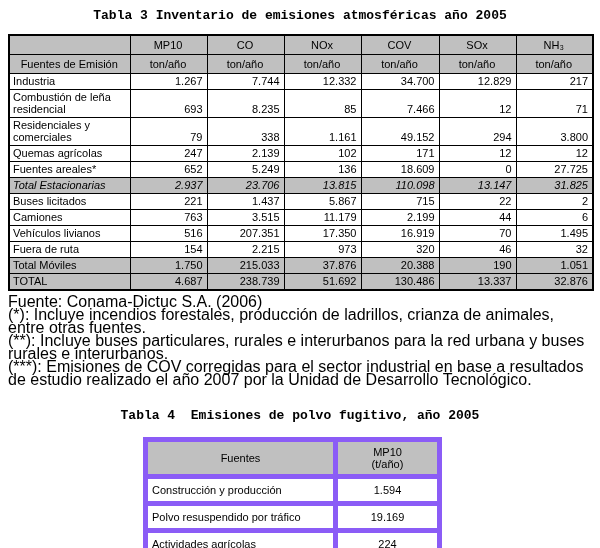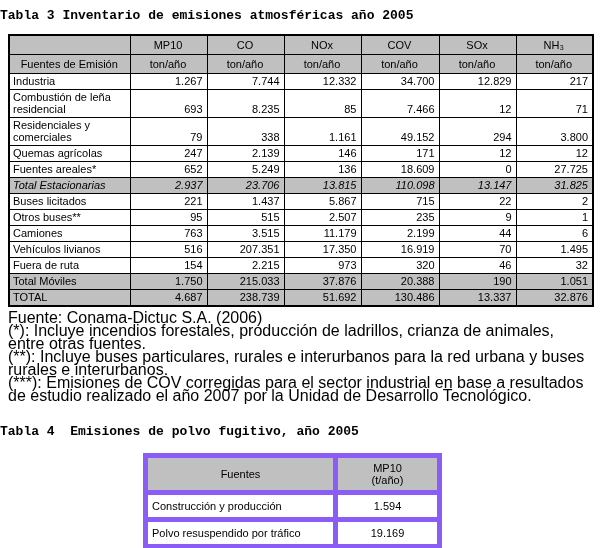--- a/index.html
+++ b/index.html
@@ -4,21 +4,21 @@
 <style>
   html,body{margin:0;padding:0;}
   body{
     width:600px;height:548px;background:#ffffff;color:#000;
     font-family:"Liberation Sans",sans-serif;
     -webkit-font-smoothing:antialiased;
     position:relative;overflow:hidden;
   }
   .doc-title{
     font-family:"Liberation Mono","DejaVu Sans Mono",monospace;
-    font-weight:bold;font-size:13px;text-align:left;
+    font-weight:bold;font-size:13px;text-align:center;
     white-space:pre;letter-spacing:0px;
   }
   #title3{padding-top:8px;margin-bottom:11px;}
   #title4{margin-top:22px;margin-bottom:14px;}
 
   table{border-collapse:collapse;table-layout:fixed;}
   #table3{
     width:584px;margin-left:8px;
     font-size:11px;line-height:12px;
   }
@@ -118,21 +118,21 @@
       <td class="num">338</td>
       <td class="num">1.161</td>
       <td class="num">49.152</td>
       <td class="num">294</td>
       <td class="num">3.800</td>
     </tr>
     <tr>
       <td class="lbl">Quemas agrícolas</td>
       <td class="num">247</td>
       <td class="num">2.139</td>
-      <td class="num">146</td>
+      <td class="num">102</td>
       <td class="num">171</td>
       <td class="num">12</td>
       <td class="num">12</td>
     </tr>
     <tr>
       <td class="lbl">Fuentes areales*</td>
       <td class="num">652</td>
       <td class="num">5.249</td>
       <td class="num">136</td>
       <td class="num">18.609</td>
@@ -151,29 +151,20 @@
     <tr>
       <td class="lbl">Buses licitados</td>
       <td class="num">221</td>
       <td class="num">1.437</td>
       <td class="num">5.867</td>
       <td class="num">715</td>
       <td class="num">22</td>
       <td class="num">2</td>
     </tr>
     <tr>
-      <td class="lbl">Otros buses**</td>
-      <td class="num">95</td>
-      <td class="num">515</td>
-      <td class="num">2.507</td>
-      <td class="num">235</td>
-      <td class="num">9</td>
-      <td class="num">1</td>
-    </tr>
-    <tr>
       <td class="lbl">Camiones</td>
       <td class="num">763</td>
       <td class="num">3.515</td>
       <td class="num">11.179</td>
       <td class="num">2.199</td>
       <td class="num">44</td>
       <td class="num">6</td>
     </tr>
     <tr>
       <td class="lbl">Vehículos livianos</td>

